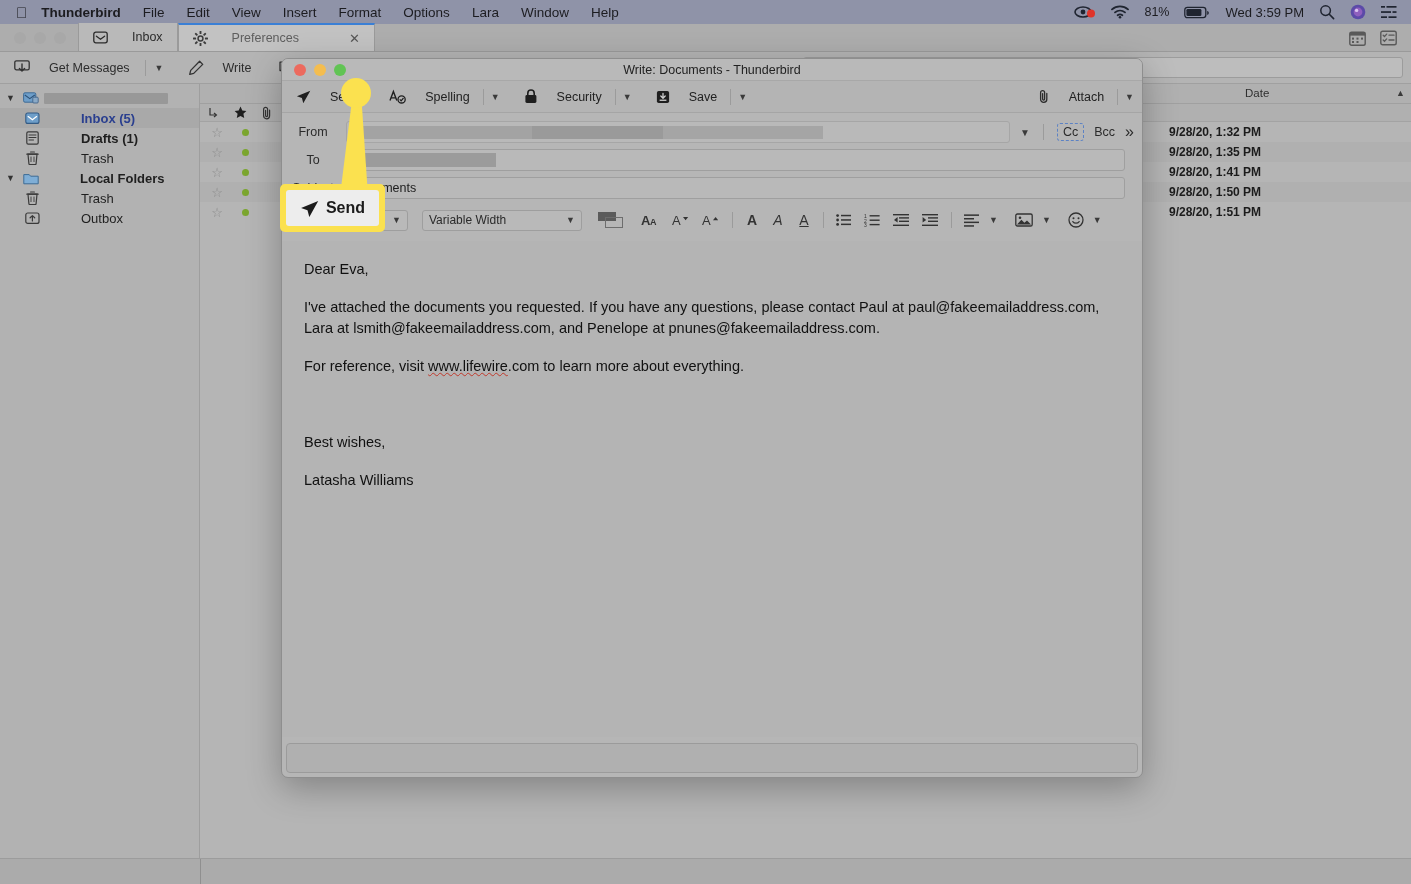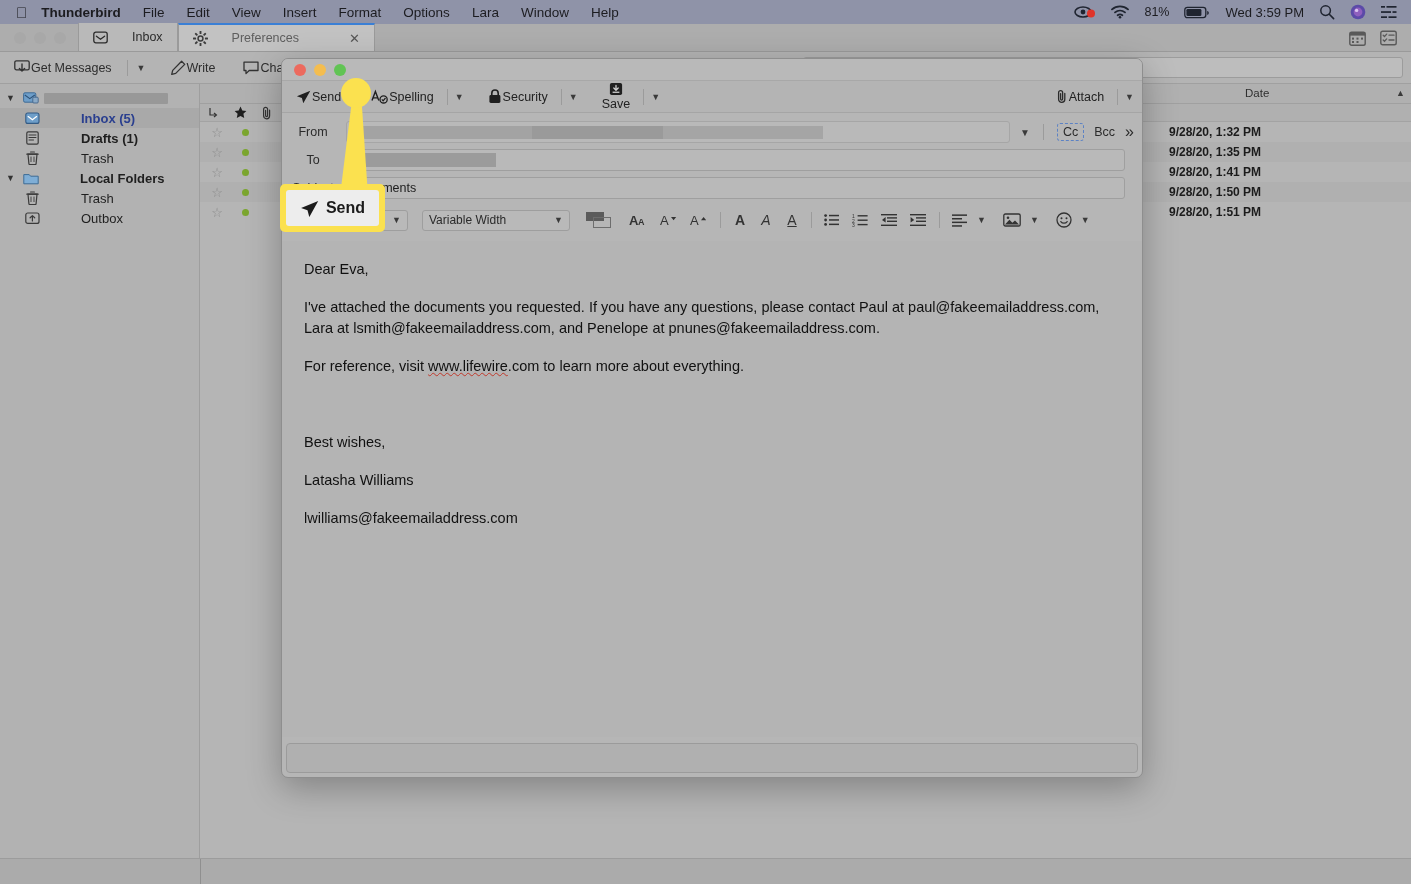--- a/index.html
+++ b/index.html
@@ -48,21 +48,21 @@
   .tab.active { background: #c2c2c2; border-top: 2px solid #3a7fd5; }
   .tab .tabclose { margin-left: 26px; font-size: 13px; color: #555; }
   .tabbar .tright { margin-left: auto; display: flex; align-items: center; gap: 14px; padding: 0 14px 5px 0; }
 
   .toolbar2 {
     height: 32px; width: 100%; background: #b4b4b4;
     border-bottom: 1px solid #a0a0a0;
     display: flex; align-items: center; gap: 6px; padding: 0 8px;
     font-size: 12.5px; color: #2d2d2d;
   }
-  .tbtn { display: flex; align-items: center; gap: 1px; padding: 3px 6px; white-space: nowrap; }
+  .tbtn { display: flex; align-items: center; gap: 19px; padding: 3px 6px; white-space: nowrap; }
   .vsep { width: 1px; height: 16px; background: #9b9b9b; margin: 0 3px; }
   .caret { font-size: 9px; color: #3a3a3a; }
   .searchbox {
     margin-left: auto; width: 600px; height: 21px; background: #bdbdbd;
     border: 1px solid #9c9c9c; border-radius: 3px;
   }
 
   
   .panes { position: relative; width: 100%; height: 800px; display: flex; }
   .sidebar {
@@ -528,20 +528,21 @@
     </div>
   </div>
 
   <div class="compose">
     <div class="ctitlebar">
       <span class="tl">
         <i style="background:#ec6a5e"></i>
         <i style="background:#f4bd4f"></i>
         <i style="background:#61c454"></i>
       </span>
+      <span class="ctitle">Write: Documents - Thunderbird</span>
     </div>
 
     <div class="ctoolbar">
       <span class="tbtn">
         <span>
           <svg width="15" height="14" viewBox="0 0 15 14">
               <path d="M14.3 0.7L0.9 6.3l5 1.6 1.4 5.4z" fill="#1f1f1f"></path>
             </svg>
         </span>
         <span>Send</span>
@@ -563,21 +564,21 @@
         <span>
           <svg width="14" height="15" viewBox="0 0 14 15">
               <rect x="1.4" y="6" width="11" height="8" rx="1.4" fill="#1f1f1f"></rect>
               <path d="M3.8 6V4.2a3.2 3.2 0 0 1 6.4 0V6" fill="none" stroke="#1f1f1f" stroke-width="1.6"></path>
             </svg>
         </span>
         <span>Security</span>
       </span>
       <span class="vsep"></span>
       <span class="caret">▼</span>
-      <span class="tbtn" style="margin-left:14px;flex-direction:column;">
+      <span class="tbtn" style="margin-left:14px;">
         <span>
           <svg width="14" height="14" viewBox="0 0 14 14">
               <rect x="0.9" y="0.9" width="12.2" height="12.2" rx="1.8" fill="#1f1f1f"></rect>
               <path d="M7 3.4v4.4M4.8 6l2.2 2.2L9.2 6" fill="none" stroke="#cfcfcf" stroke-width="1.3" stroke-linecap="round" stroke-linejoin="round"></path>
               <rect x="3.6" y="9.6" width="6.8" height="1.3" fill="#cfcfcf"></rect>
             </svg>
         </span>
         <span>Save</span>
       </span>
       <span class="vsep"></span>
@@ -619,21 +620,21 @@
         <span class="hlabel">Subject</span>
         <span class="hfield" style="margin-right:9px;">Documents</span>
       </div>
     </div>
 
     <div class="fmtbar">
       <span class="selectbox" style="width:118px;">
         <span>Paragraph</span>
         <span class="caret">▼</span>
       </span>
-      <span class="selectbox" style="width:148px;margin-left:8px;">
+      <span class="selectbox" style="width:160px;margin-left:8px;">
         <span>Variable Width</span>
         <span class="caret">▼</span>
       </span>
       <span class="swatch" style="margin-left:10px;">
         <i class="s1"></i>
         <i class="s2"></i>
       </span>
       <span class="fbtn" style="margin-left:8px;">
         <svg width="19" height="15" viewBox="0 0 19 15">
             <text x="0" y="12" font-family="Liberation Sans" font-size="13" font-weight="bold" fill="#333">A</text>
@@ -736,21 +737,20 @@
 
     <div class="body-area">
       <p>Dear Eva,</p>
       <p>I've attached the documents you requested. If you have any questions, please contact Paul at paul@fakeemailaddress.com, Lara at lsmith@fakeemailaddress.com, and Penelope at pnunes@fakeemailaddress.com.</p>
       <p>
         <span>For reference, visit </span><span class="spell">www.lifewire</span><span>.com to learn more about everything.</span>
       </p>
       <p>&nbsp;</p>
       <p>Best wishes,</p>
       <p>Latasha Williams</p>
-      <p>lwilliams@fakeemailaddress.com</p>
     </div>
 
     <div class="cstatus"></div>
   </div>
 
   <div class="callout-layer">
     <svg width="1411" height="884" style="position:absolute;left:0;top:0;">
       <path d="M353 92 L340 196 L368 196 L361 92 Z" fill="#fbe14f"></path>
     </svg>
     <div class="callout-dot"></div>

